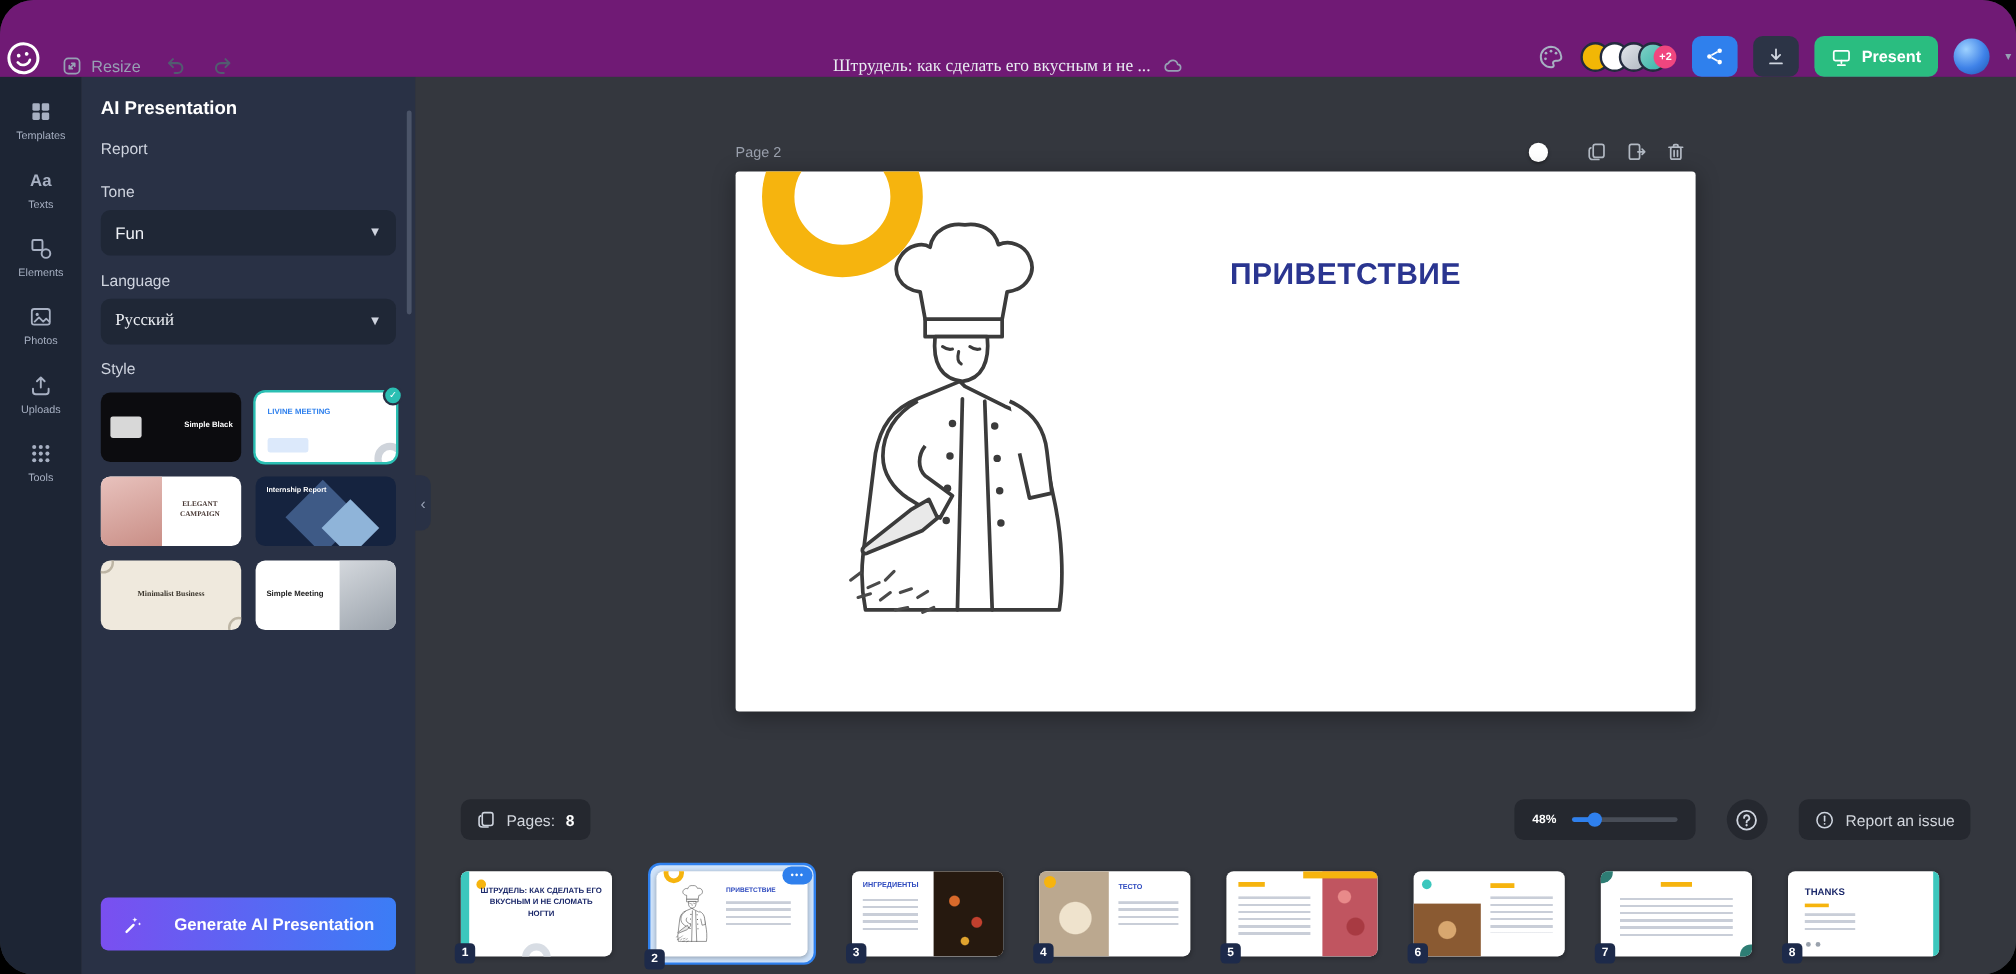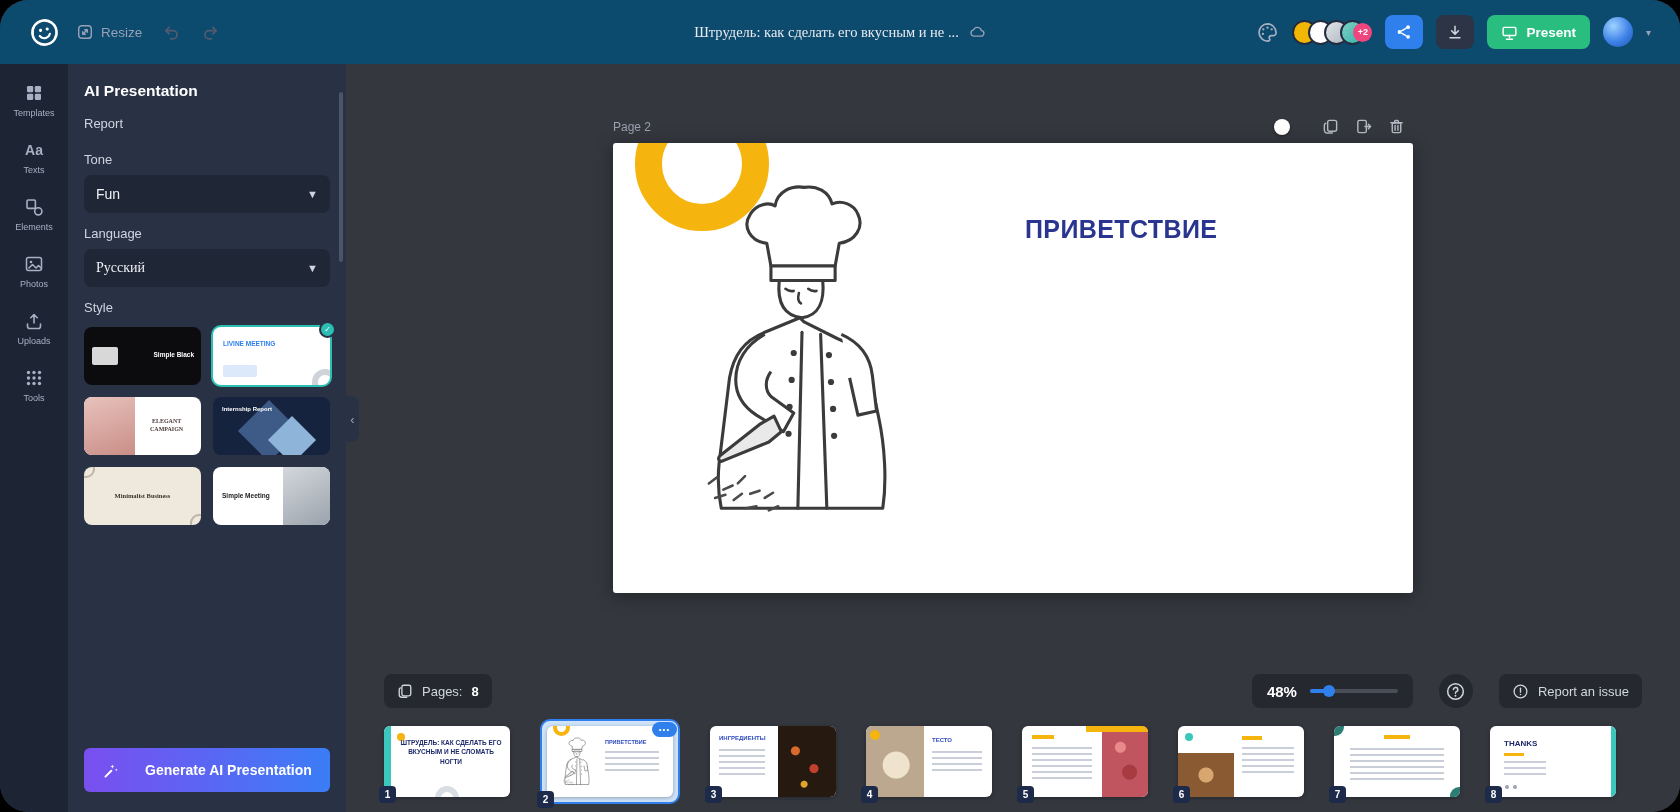--- a/index.html
+++ b/index.html
@@ -2,21 +2,21 @@
 <html><head>
 <meta charset="utf-8">
 <style>
   *{margin:0;padding:0;box-sizing:border-box}
   html,body{background:#000}
   body{width:1680px;height:812px;font-family:"Liberation Sans",sans-serif;overflow:hidden}
   .serif{font-family:"Liberation Serif",serif}
   .window{position:relative;width:1680px;height:812px;border-radius:28px;overflow:hidden;background:#34373e;display:flex;flex-direction:column}
 
   
-  .topbar{height:64px;background:#0c4a6e;display:flex;align-items:center;padding:0 29px;flex:0 0 auto;position:relative;z-index:6}
+  .topbar{height:64px;background:#701a75;display:flex;align-items:flex-end;padding:0 4px;flex:0 0 auto;position:relative;z-index:6}
   .logo{width:31px;height:31px;transform:rotate(-12deg);cursor:pointer}
   .tb-btn{display:flex;align-items:center;gap:7px;color:#97a0b4;font-size:13.5px;cursor:pointer;margin-left:16px}
   .histbtn{margin-left:20px;cursor:pointer;display:flex}
   .tb-center{position:absolute;left:50%;transform:translateX(-50%);display:flex;gap:9px;align-items:center}
   .doc-title{color:#e8ebf1;font-size:14.5px}
   .tb-right{margin-left:auto;display:flex;align-items:center;gap:13px}
   .icon-plain{display:flex;cursor:pointer}
   .swatches{display:flex;align-items:center;cursor:pointer}
   .swatch{width:25px;height:25px;border-radius:50%;border:2px solid #232b3e;flex:0 0 auto}
   .swatch+.swatch{margin-left:-9px}
@@ -85,26 +85,26 @@
   .color-chip{width:16px;height:16px;border-radius:50%;background:#fff;margin-right:16px;box-shadow:0 1px 3px rgba(0,0,0,.45);cursor:pointer}
   .stool{display:flex;cursor:pointer}
   .slide{width:800px;height:450px;background:#fff;border-radius:3px;position:relative;overflow:hidden;box-shadow:0 3px 18px rgba(0,0,0,.35);cursor:default}
   .ring{position:absolute;top:-46px;left:22px;width:134px;height:134px;border-radius:50%;border:27px solid #f6b40e}
   .chef-main{position:absolute;left:36px;top:34px;width:306px;height:352px}
   .slide-text{position:absolute;left:412px;top:72px;width:238px}
   .slide-h{font-size:25px;font-weight:800;color:#2a3590;letter-spacing:.4px;margin-bottom:24px;cursor:text}
   .slide-b{font-size:17.5px;line-height:1.55;color:#3f51c1;font-weight:500;cursor:text}
 
   
-  .controls{display:flex;align-items:flex-end;height:50px;padding:0 38px;gap:26px;flex:0 0 auto}
+  .controls{display:flex;align-items:center;height:50px;padding:0 38px;gap:26px;flex:0 0 auto}
   .pill{height:34px;background:#25282f;border-radius:8px;color:#d2d6dd;font-size:13px;display:flex;align-items:center;gap:9px;padding:0 13px;cursor:pointer}
   .pill .b{font-weight:700;color:#fff}
   .grow{flex:1}
   .zoom-pill{padding:0 15px}
-  .zoom-val{font-weight:700;color:#fff;font-size:15px}
+  .zoom-val{font-weight:700;color:#fff;font-size:10px}
   .slider{position:relative;width:88px;height:4px;background:#484d57;border-radius:2px;margin-left:4px;cursor:pointer}
   .slider .fill{position:absolute;left:0;top:0;height:4px;width:18px;background:#2f80ed;border-radius:2px}
   .slider .knob{position:absolute;left:13px;top:-4px;width:12px;height:12px;border-radius:50%;background:#2f80ed}
   .help-pill{width:34px;height:34px;justify-content:center;padding:0;border-radius:50%}
 
   
   .filmstrip{display:flex;align-items:center;gap:30px;padding:2px 38px 0;height:104px;flex:0 0 auto}
   .fthumb-wrap{position:relative;flex:0 0 auto;cursor:pointer}
   .fthumb{width:126px;height:71px;background:#fff;border-radius:6px;position:relative;overflow:hidden;box-shadow:0 1px 4px rgba(0,0,0,.3)}
   .fnum{position:absolute;left:-5px;bottom:-6px;width:17px;height:17px;background:#1d2a4a;border-radius:4px;color:#fff;font-size:10px;font-weight:700;display:flex;align-items:center;justify-content:center;z-index:3}

